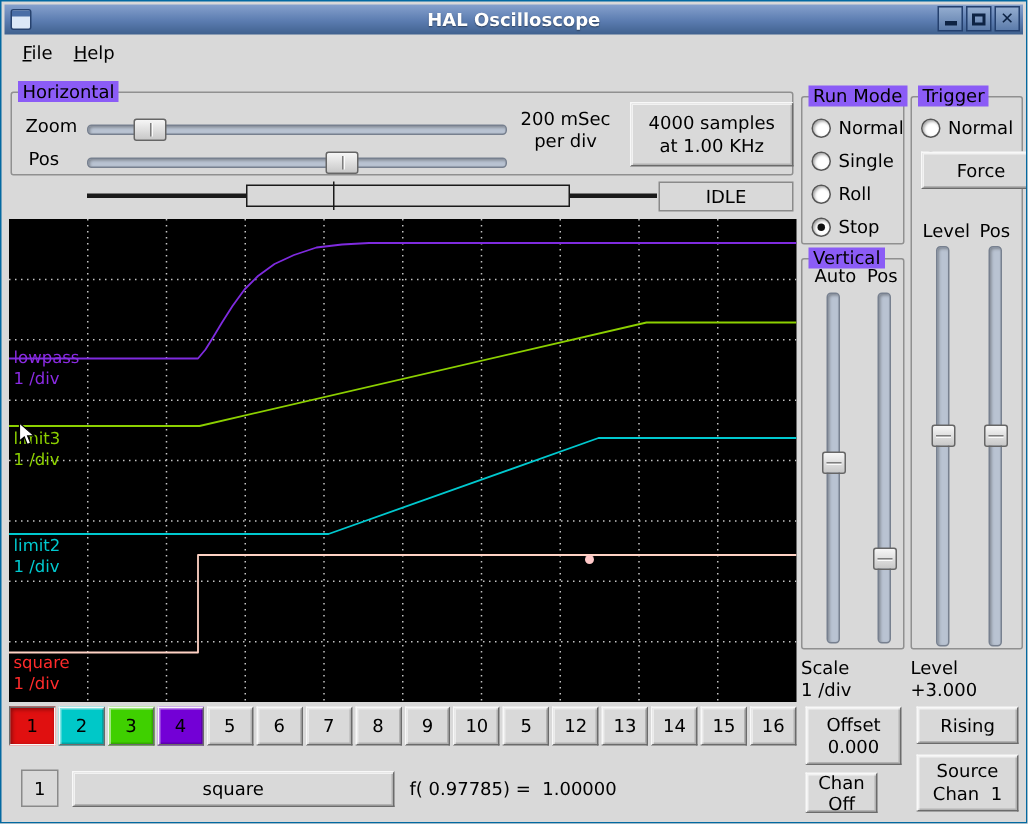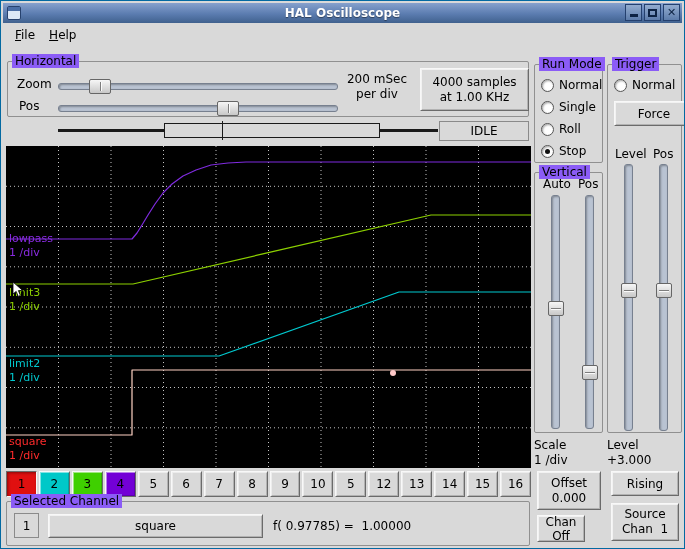--- a/index.html
+++ b/index.html
@@ -232,23 +232,20 @@
       <div class="chan-btn">9</div>
       <div class="chan-btn">10</div>
       <div class="chan-btn">5</div>
       <div class="chan-btn">12</div>
       <div class="chan-btn">13</div>
       <div class="chan-btn">14</div>
       <div class="chan-btn">15</div>
       <div class="chan-btn">16</div>
     </div>
 
-  <div class="frame" id="frame-selected">
-    <span class="legend">Selected Channel</span>
-  </div>
   <div id="selchan-num">1</div>
   <div class="btn" id="selchan-name">square</div>
   <div class="pre" id="func-readout">f( 0.97785) =  1.00000</div>
 
   <div class="frame" id="frame-runmode">
     <span class="legend">Run Mode</span>
     <div id="runmode-options">
         <div class="radio-row">
           <span class="radio"></span>
           <span class="radio-label">Normal</span>

